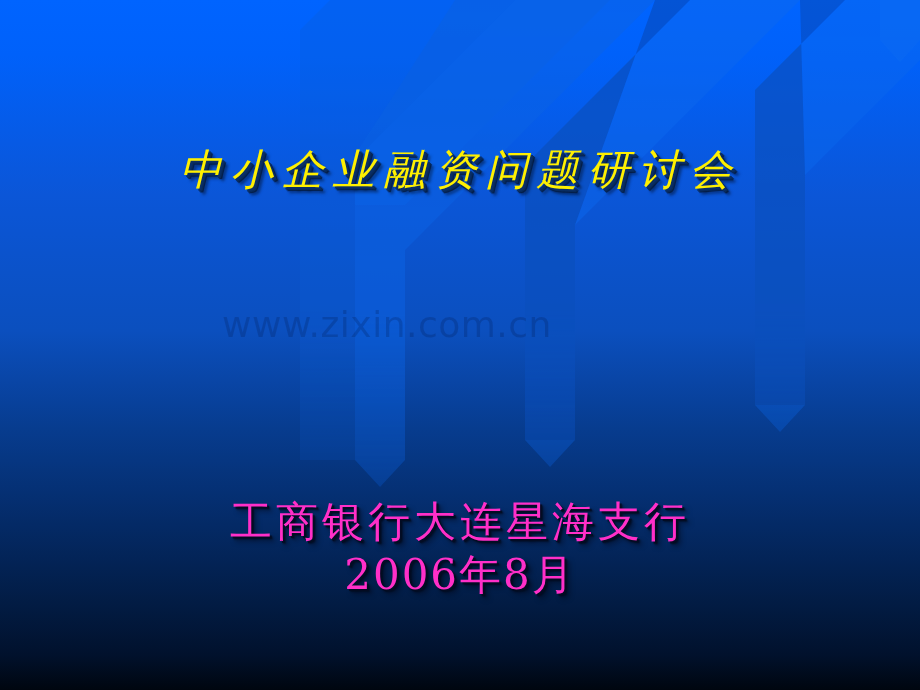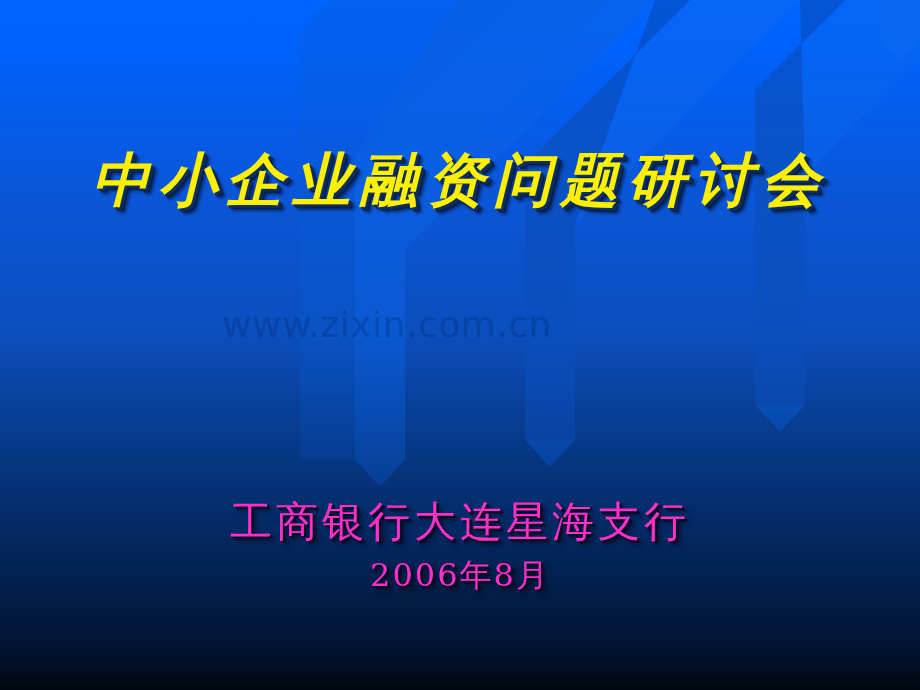--- a/index.html
+++ b/index.html
@@ -54,22 +54,22 @@
   }
 
   
   #title {
     position: absolute;
     left: 0;
     top: 142px;
     width: 920px;
     text-align: center;
     font-family: "DejaVu Serif", "Liberation Serif", serif;
-    font-size: 58px;
-    font-weight: 700;
+    font-size: 42px;
+    font-weight: 400;
     font-style: italic;
     letter-spacing: 9px;
     color: #FFF000;
     text-shadow:
         2px 2px 0 #0a2f66,
         3px 3px 0 #082a5c,
         4px 4px 1px rgba(4, 22, 52, 0.85),
         6px 6px 3px rgba(2, 14, 38, 0.55);
     white-space: nowrap;
   }
@@ -91,21 +91,21 @@
         2px 2px 0 rgba(3, 12, 34, 0.9),
         3px 3px 2px rgba(2, 9, 26, 0.75),
         5px 5px 5px rgba(0, 6, 18, 0.5);
   }
   #org-line {
     font-size: 42px;
     letter-spacing: 4px;
     line-height: 52px;
   }
   #date-line {
-    font-size: 32px;
+    font-size: 42px;
     letter-spacing: 2px;
     line-height: 54px;
   }
 </style>
 </head>
 <body>
 
 <div id="slide">
 
   <div id="stripes">

